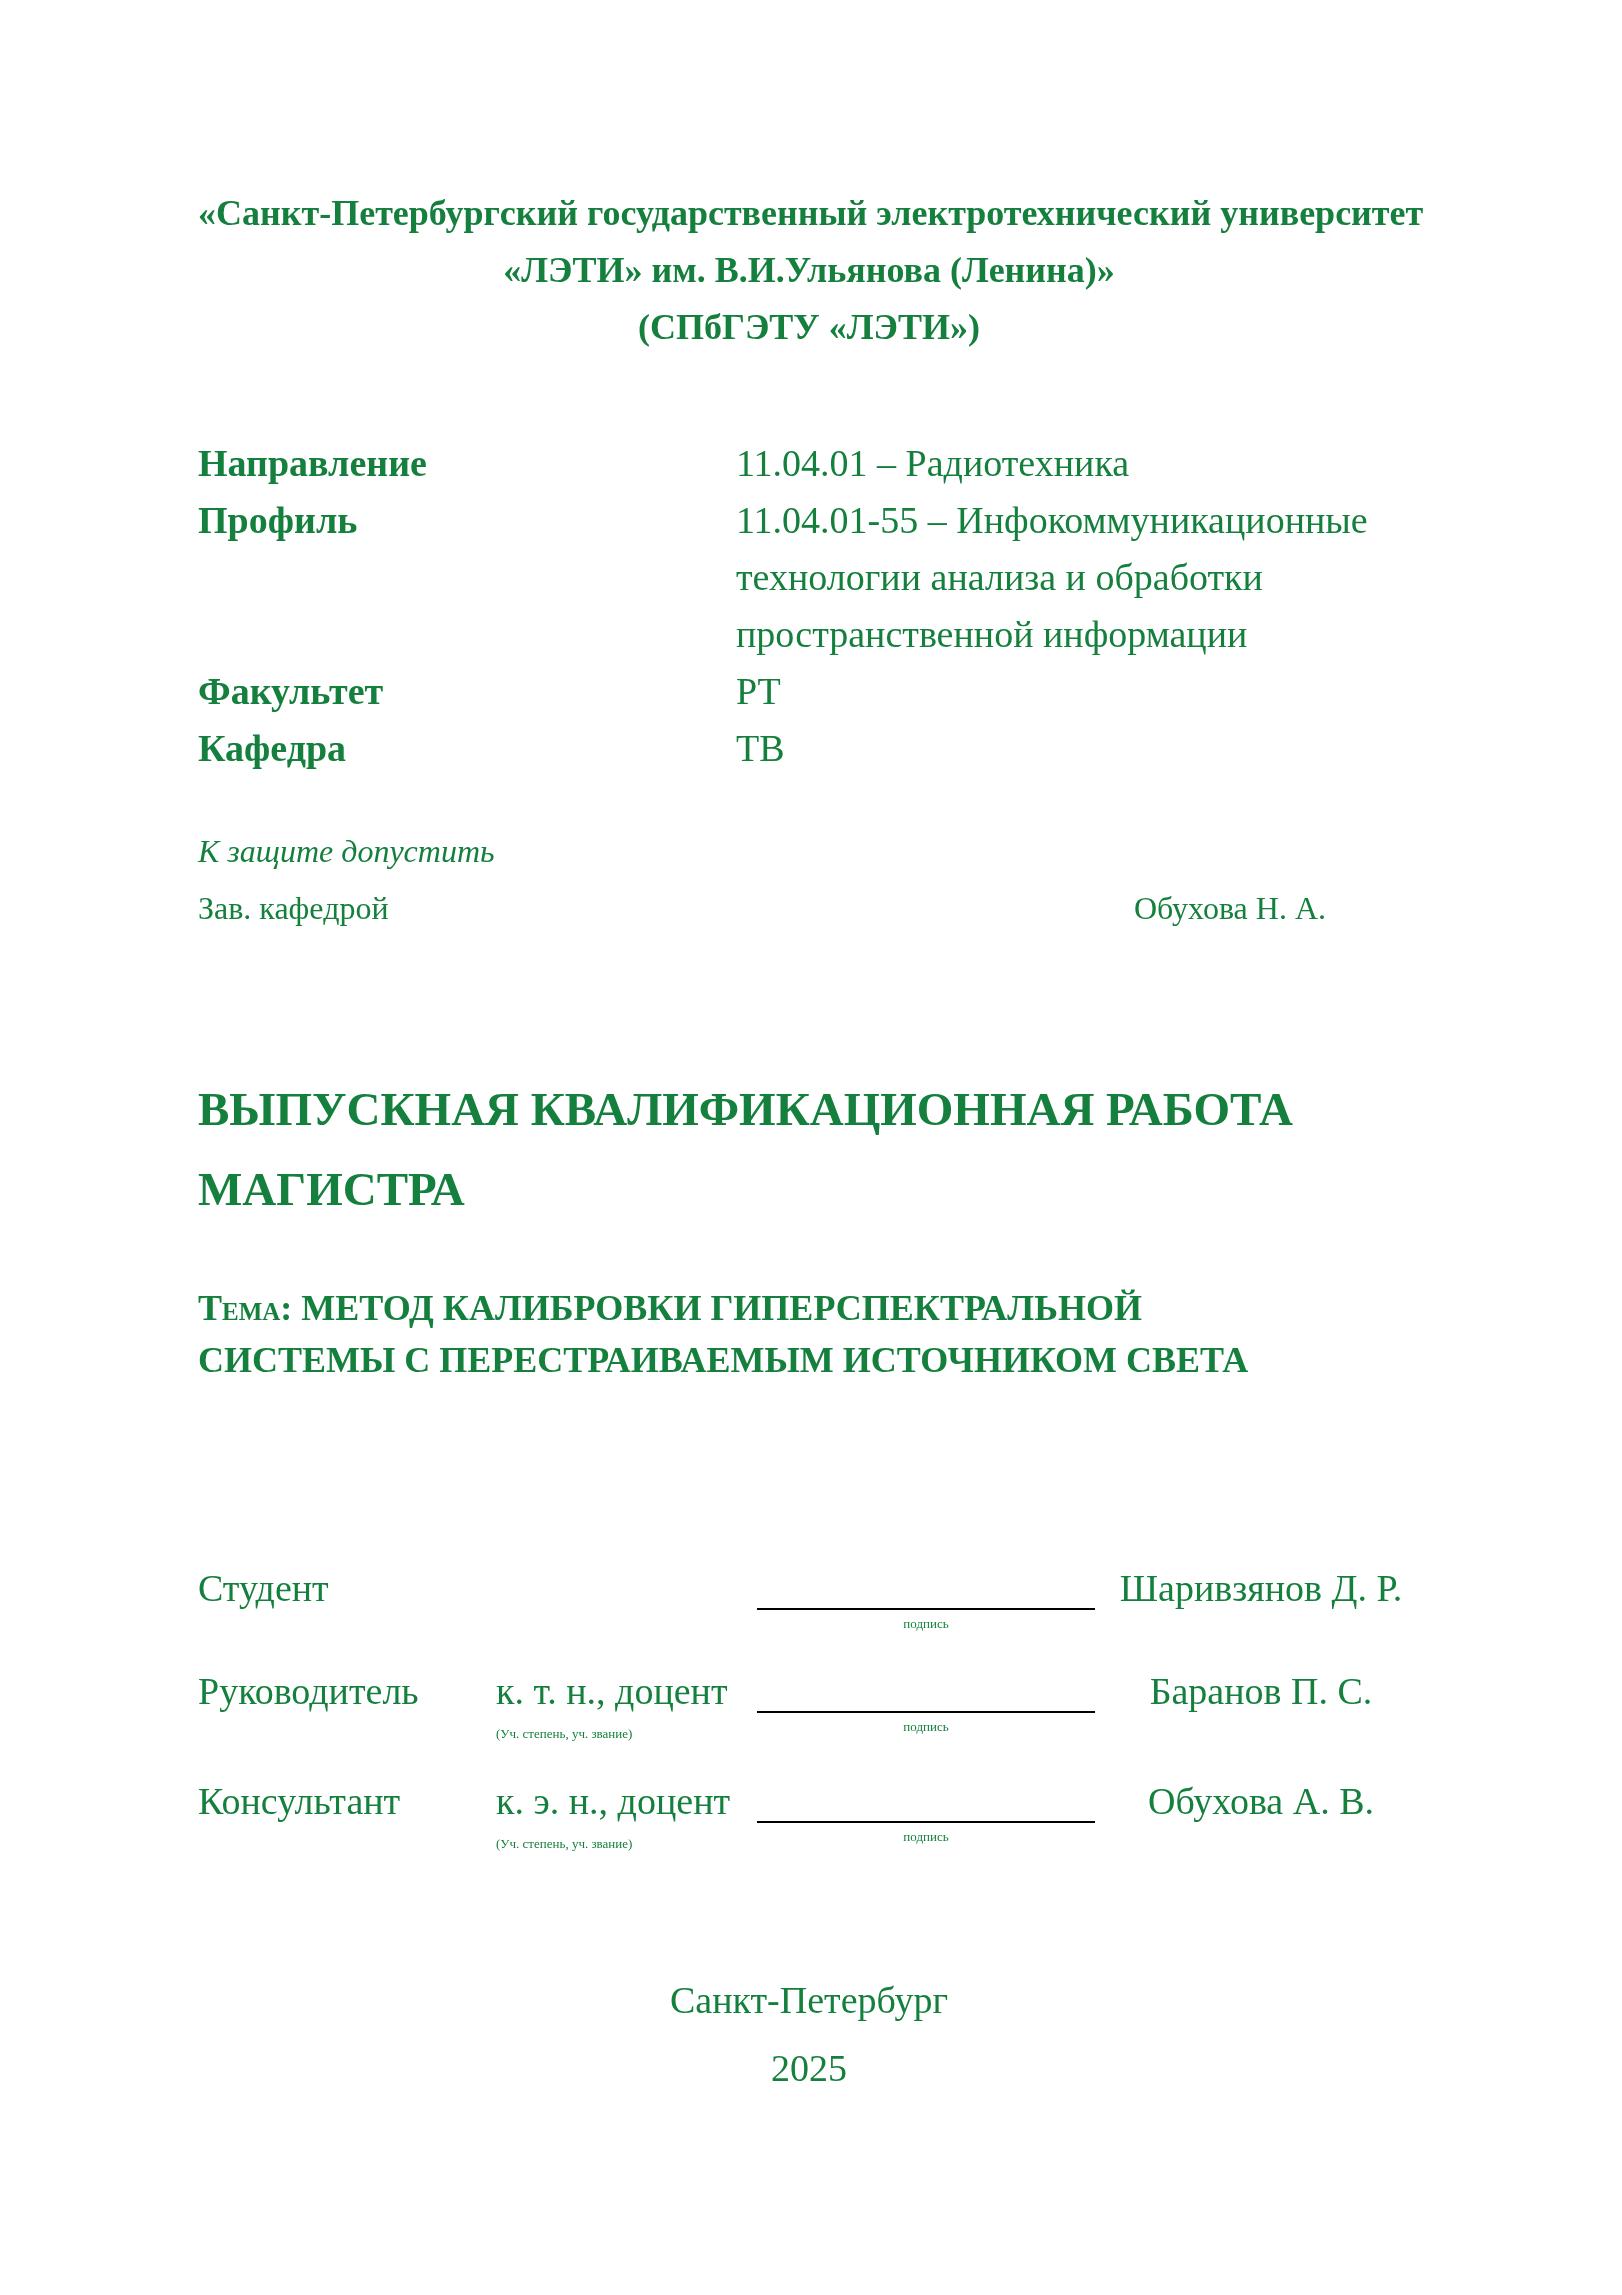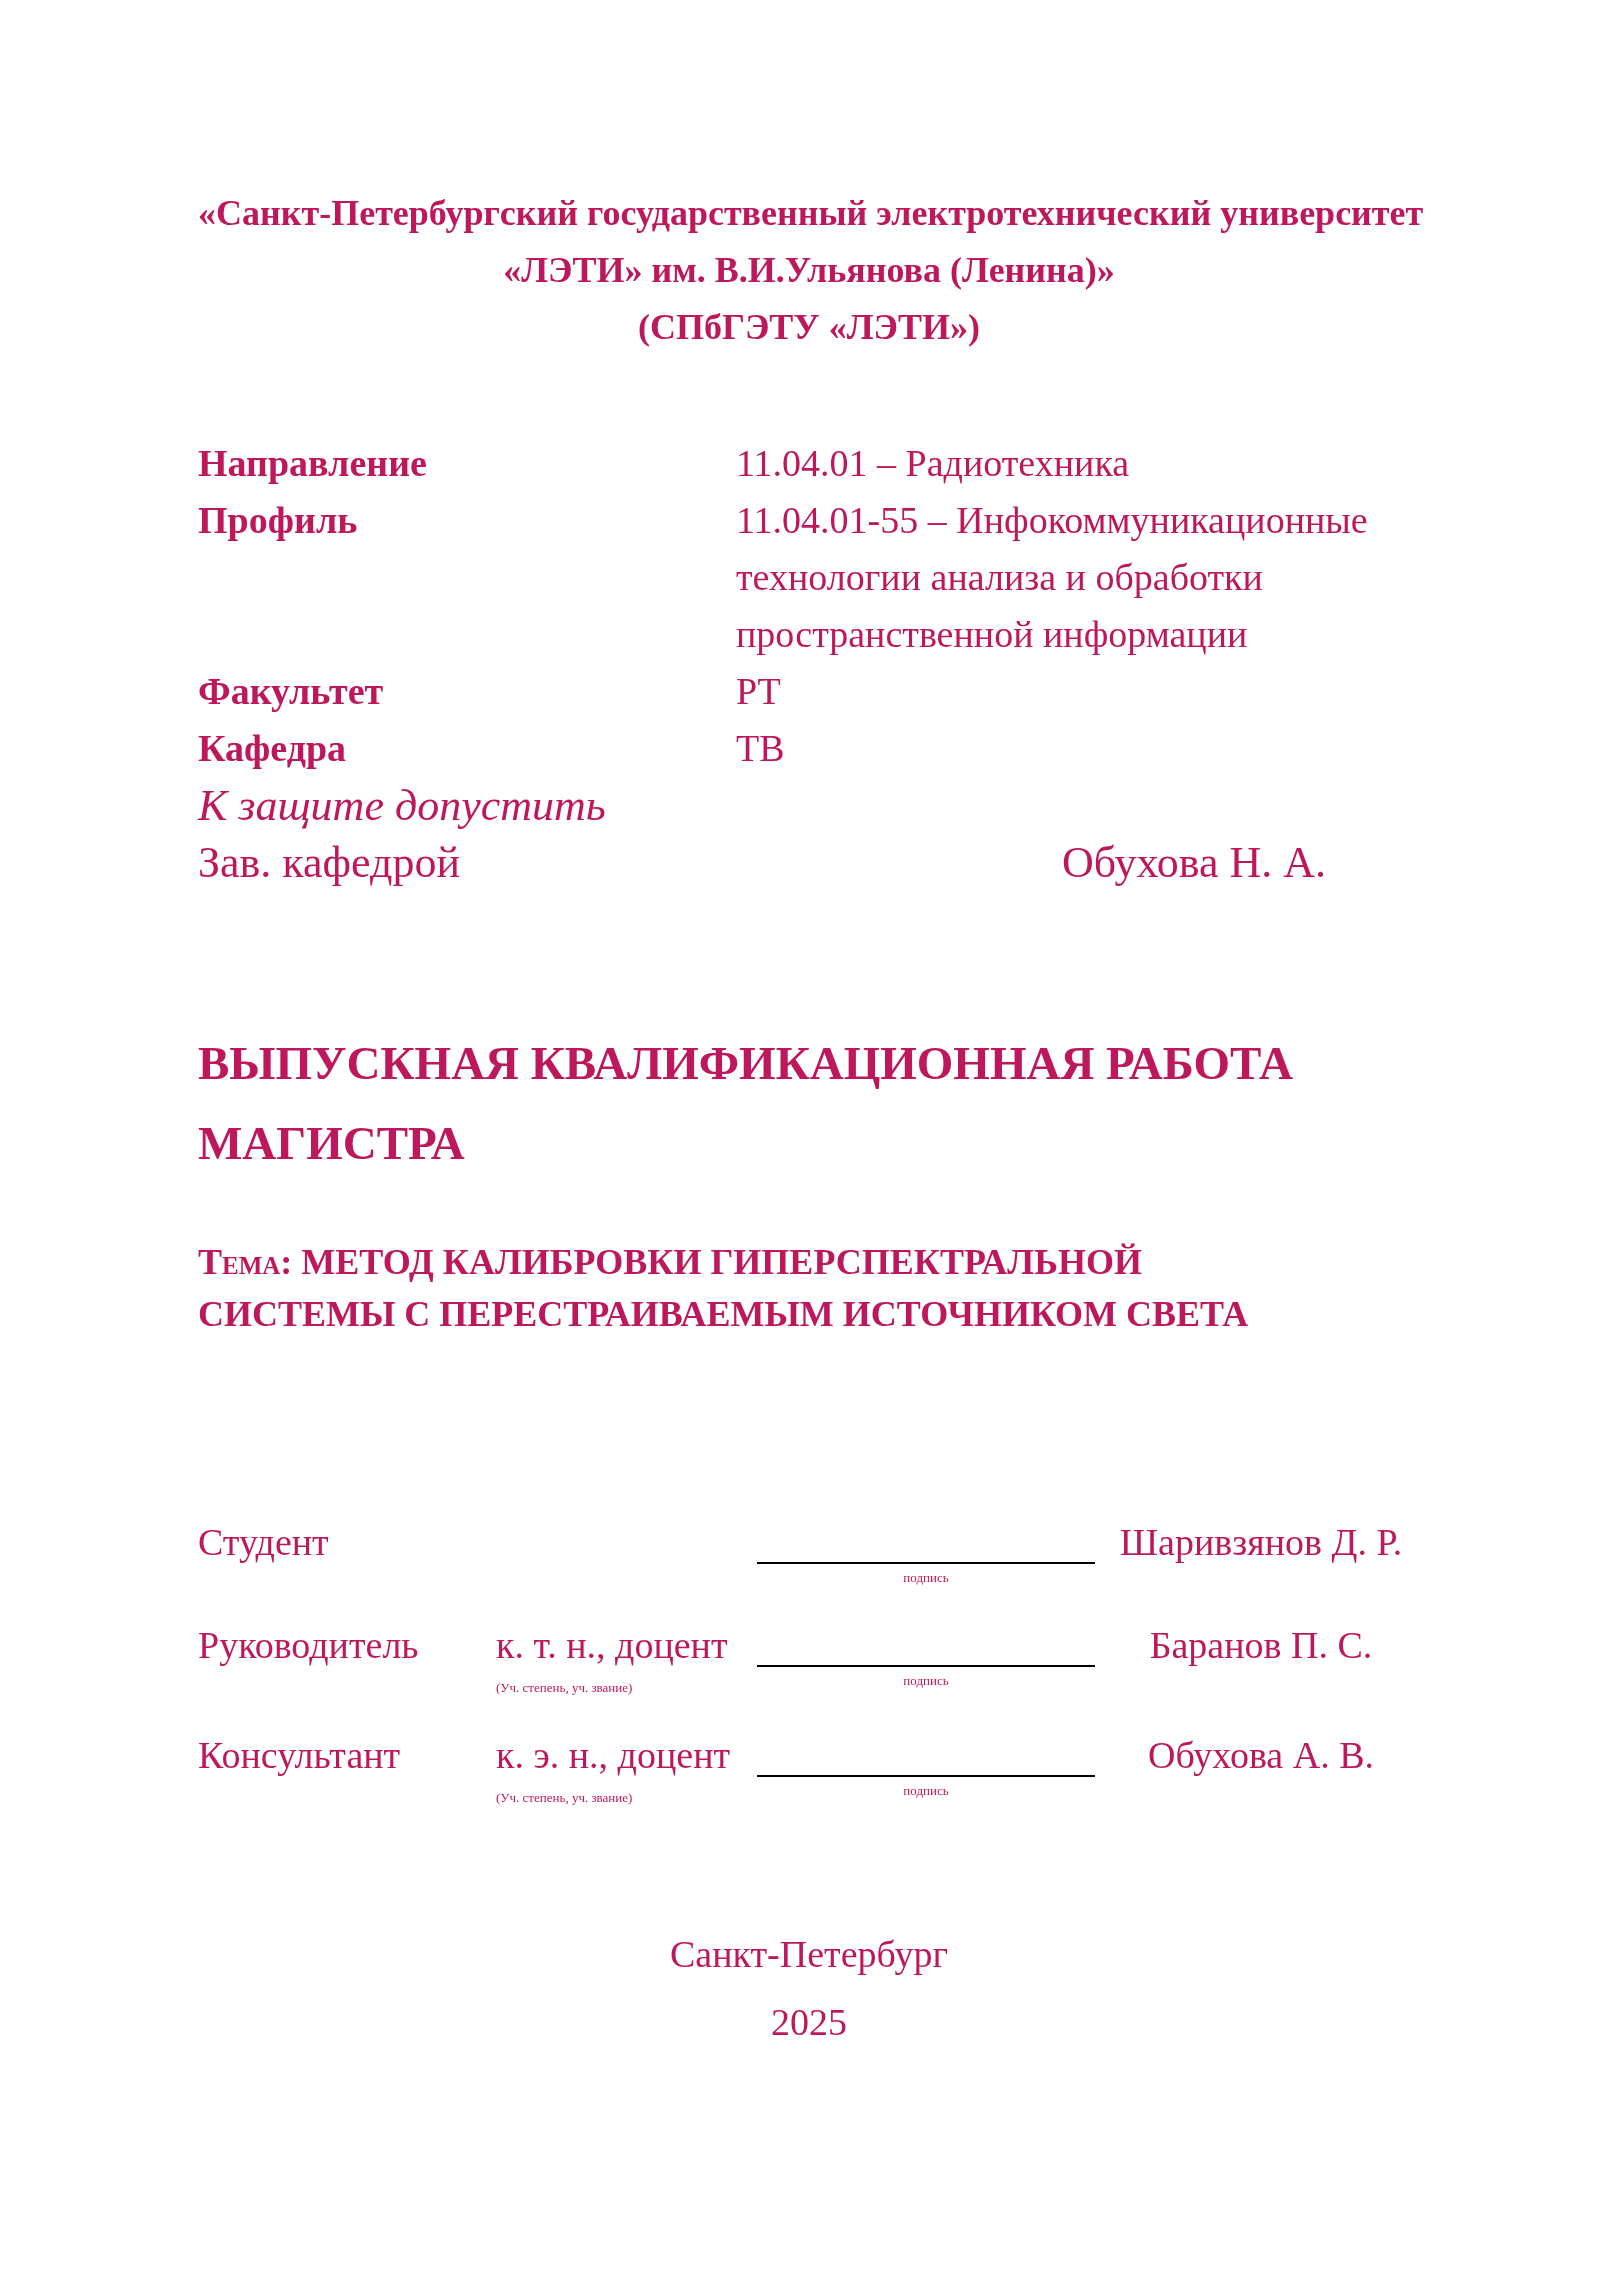--- a/index.html
+++ b/index.html
@@ -5,21 +5,21 @@
   html, body {
     margin: 0;
     padding: 0;
     background: #ffffff;
   }
   .page {
     position: relative;
     width: 1623px;
     height: 2295px;
     background: #ffffff;
-    color: #be185d;
+    color: #15803d;
     font-family: "Liberation Serif", serif;
     box-sizing: border-box;
     padding: 185px 203px 0 198px;
     overflow: hidden;
   }
 
   
   .uni-header {
     text-align: center;
     font-weight: bold;
@@ -36,21 +36,21 @@
   }
   .field-row { display: flex; }
   .field-label {
     width: 538px;
     flex-shrink: 0;
     font-weight: bold;
   }
   .field-value { flex: 1; }
 
   
-  .admission { font-size: 44px; line-height: 57px; }
+  .admission { margin-top: 46px; font-size: 32px; line-height: 57px; }
   .admission-note { font-style: italic; }
   .admission-row { display: flex; }
   .admission-name { margin-left: auto; margin-right: 94px; }
 
   
   .main-title {
     margin-top: 132px;
     text-align: left;
     font-weight: bold;
     font-size: 47px;

